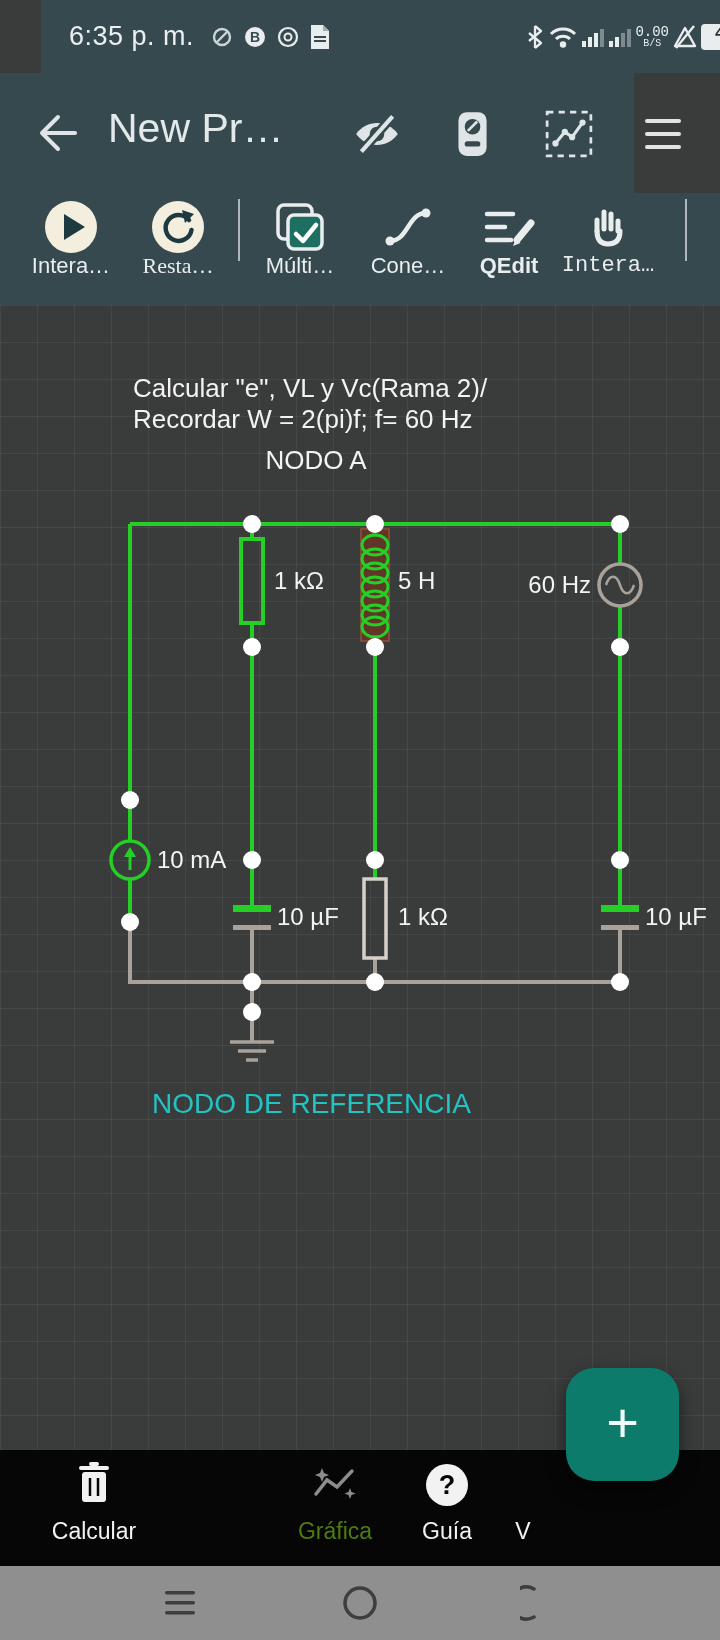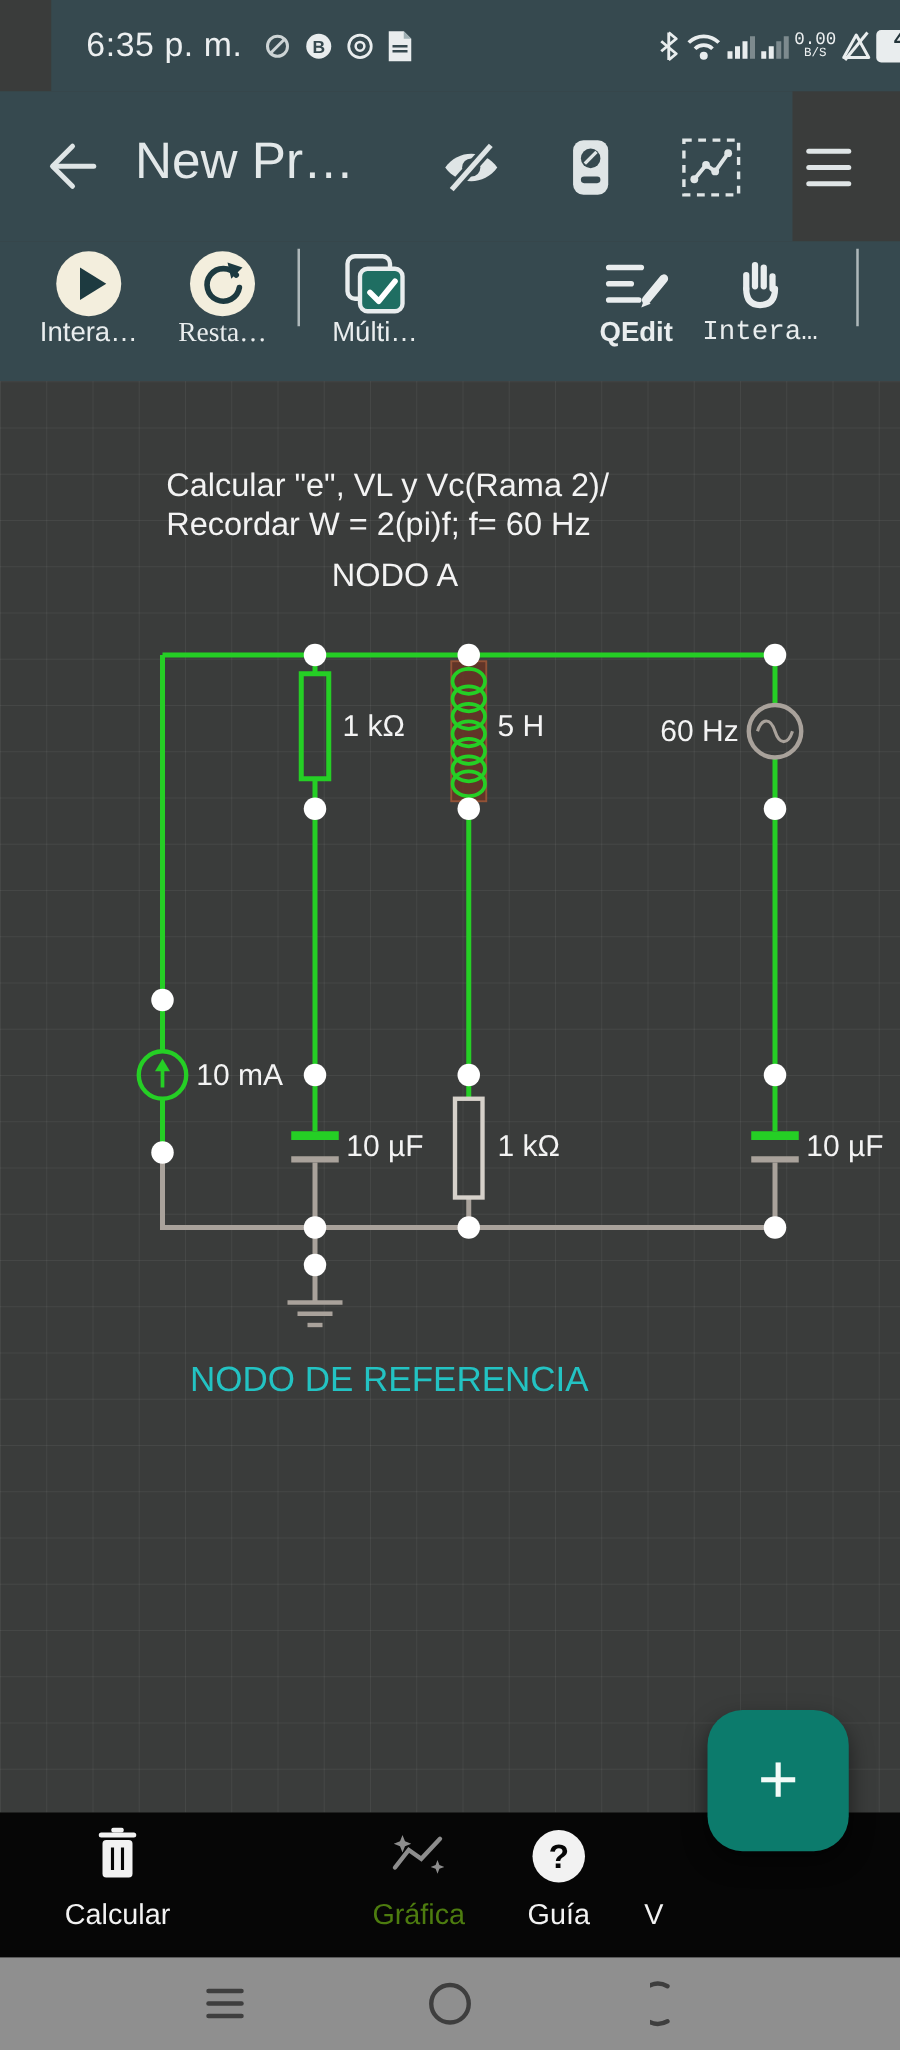--- a/index.html
+++ b/index.html
@@ -165,20 +165,28 @@
 
     <div class="tb-item" style="left:245px;">
       <svg class="tb-icon" width="56" height="56" viewBox="-28 -28 56 56">
         <rect x="-22" y="-22" width="34" height="34" rx="6" fill="none" stroke="#e9edee" stroke-width="3.5"></rect>
         <rect x="-12" y="-12" width="34" height="34" rx="6" fill="#1f6e62" stroke="#e9edee" stroke-width="3.5"></rect>
         <path d="M-4,7 l7,7 13,-16" fill="none" stroke="#ffffff" stroke-width="4.5" stroke-linecap="round" stroke-linejoin="round"></path>
       </svg>
       <span class="tb-label">Múlti…</span>
     </div>
 
+    <div class="tb-item" style="left:353px;">
+      <svg class="tb-icon" width="56" height="56" viewBox="-28 -28 56 56">
+        <path d="M-18,14 C 0,14 0,-14 18,-14" fill="none" stroke="#e9edee" stroke-width="4.5"></path>
+        <circle cx="-18" cy="14" r="4.5" fill="#e9edee"></circle>
+        <circle cx="18" cy="-14" r="4.5" fill="#e9edee"></circle>
+      </svg>
+      <span class="tb-label">Cone…</span>
+    </div>
 
     <div class="tb-item" style="left:454px;font-weight:bold;">
       <svg class="tb-icon" width="56" height="56" viewBox="-28 -28 56 56">
         <line x1="-22" y1="-13" x2="4" y2="-13" stroke="#e9edee" stroke-width="4.5" stroke-linecap="round"></line>
         <line x1="-22" y1="0" x2="-4" y2="0" stroke="#e9edee" stroke-width="4.5" stroke-linecap="round"></line>
         <line x1="-22" y1="13" x2="2" y2="13" stroke="#e9edee" stroke-width="4.5" stroke-linecap="round"></line>
         <line x1="8" y1="13" x2="22" y2="-4" stroke="#e9edee" stroke-width="7" stroke-linecap="round"></line>
         <path d="M4,19 l2.5,-7 5,4 z" fill="#e9edee"></path>
       </svg>
       <span class="tb-label">QEdit</span>

